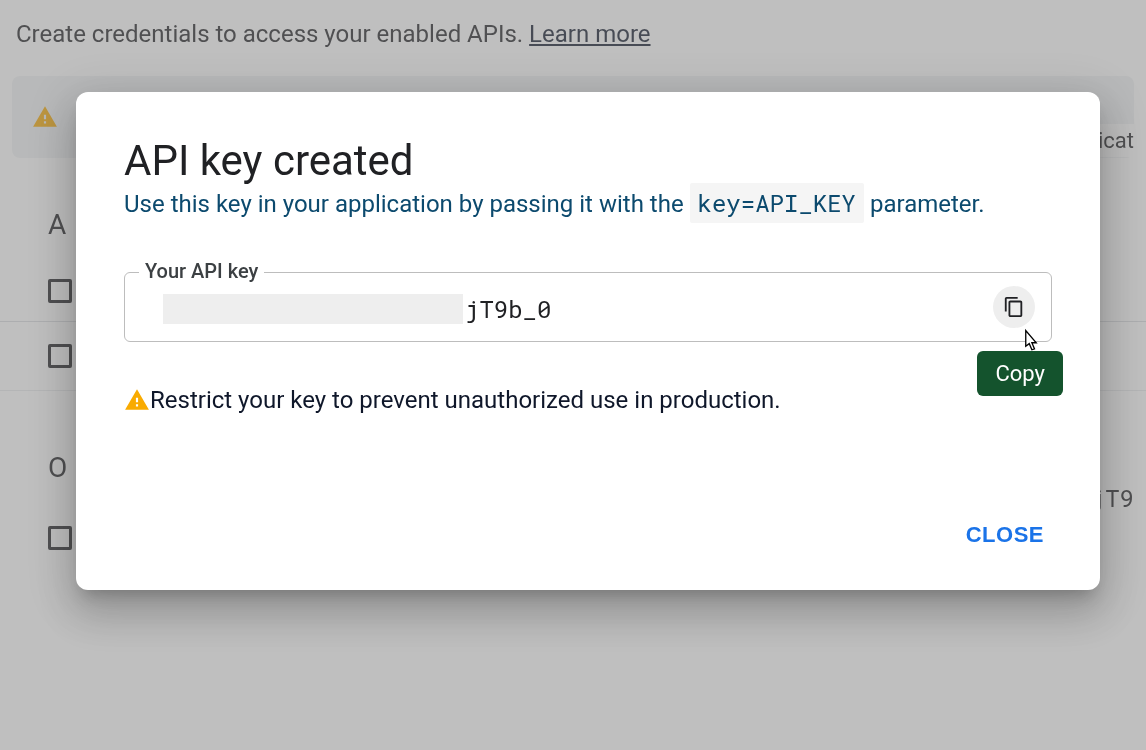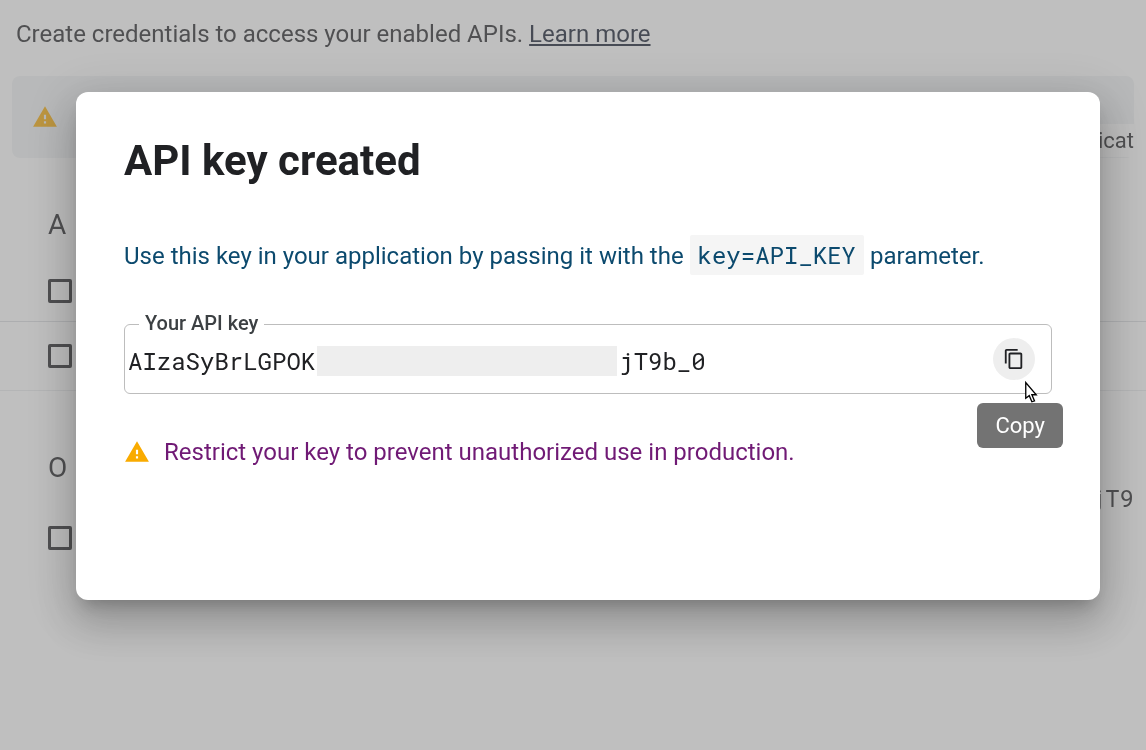--- a/index.html
+++ b/index.html
@@ -94,42 +94,41 @@
       top: 92px;
       width: 1024px;
       background: #fff;
       border-radius: 12px;
       box-shadow: 0 11px 15px -7px rgba(0,0,0,.2), 0 24px 38px 3px rgba(0,0,0,.14), 0 9px 46px 8px rgba(0,0,0,.12);
       z-index: 10;
       padding: 44px 48px 34px;
     }
     .modal-title {
       font-size: 42px;
-      font-weight: 700;
-      color: #202124;
-      margin-bottom: 52px;
+      font-weight: 400;
+      color: #202124;
     }
     .modal-desc {
       font-size: 24px;
       color: #0c4a6e;
       margin-bottom: 50px;
       line-height: 1.5;
     }
     .modal-desc .code {
       font-family: 'Roboto Mono', monospace;
       background: #f5f5f5;
       padding: 4px 8px;
       border-radius: 2px;
     }
     
     .api-key-field {
       position: relative;
       border: 1px solid #bdbdbd;
       border-radius: 6px;
-      padding: 20px 70px 16px 3px;
+      padding: 20px 70px 16px 36px;
       margin-bottom: 44px;
       text-align: center;
     }
     .api-key-legend {
       position: absolute;
       top: -14px;
       left: 14px;
       background: #fff;
       padding: 0 6px;
       font-size: 20px;
@@ -174,34 +173,33 @@
       position: absolute;
       right: 6px;
       top: 54px;
       z-index: 20;
     }
     
     .tooltip {
       position: absolute;
       right: -12px;
       top: 78px;
-      background: #737373;
+      background: #14532d;
       color: #fff;
       padding: 10px 18px;
       border-radius: 6px;
       font-size: 22px;
       z-index: 15;
     }
     
     .warning-row {
       display: flex;
       align-items: center;
-      gap: 14px;
-      font-size: 24px;
-      color: #701a75;
+      font-size: 24px;
+      color: #0f172a;
       margin-bottom: 100px;
     }
     .warning-icon {
       width: 26px;
       height: 26px;
       flex-shrink: 0;
     }
     
     .modal-actions {
       display: flex;
@@ -271,21 +269,20 @@
 
   <p class="modal-desc">
     <span>Use this key in your application by passing it with the </span>
     <span class="code">key=API_KEY</span>
     <span> parameter.</span>
   </p>
 
   <div class="api-key-field">
     <span class="api-key-legend">Your API key</span>
     <div class="api-key-value">
-      <span>AIzaSyBrLGPOK</span>
         <span class="api-key-redact"></span>
         <span>jT9b_0</span>
     </div>
     <button class="copy-btn">
       <svg viewBox="0 0 24 24">
         <path fill="#202124" d="M16 1H4c-1.1 0-2 .9-2 2v14h2V3h12V1zm3 4H8c-1.1 0-2 .9-2 2v14c0 1.1.9 2 2 2h11c1.1 0 2-.9 2-2V7c0-1.1-.9-2-2-2zm0 16H8V7h11v14z"></path>
       </svg>
     </button>
     <svg class="cursor" width="28" height="28" viewBox="0 0 32 32">
       <path fill="#fff" stroke="#000" stroke-width="1.5" d="M10 4 L10 22 L14 19 L17 26 L20 25 L17 18 L22 18 Z"></path>
@@ -294,14 +291,15 @@
   </div>
 
   <div class="warning-row">
     <svg class="warning-icon" viewBox="0 0 24 24">
       <path fill="#f9ab00" d="M1 21h22L12 2 1 21zm12-3h-2v-2h2v2zm0-4h-2v-4h2v4z"></path>
     </svg>
     <span>Restrict your key to prevent unauthorized use in production.</span>
   </div>
 
   <div class="modal-actions">
+    <button>CLOSE</button>
   </div>
 </div>
 
 </body></html>

